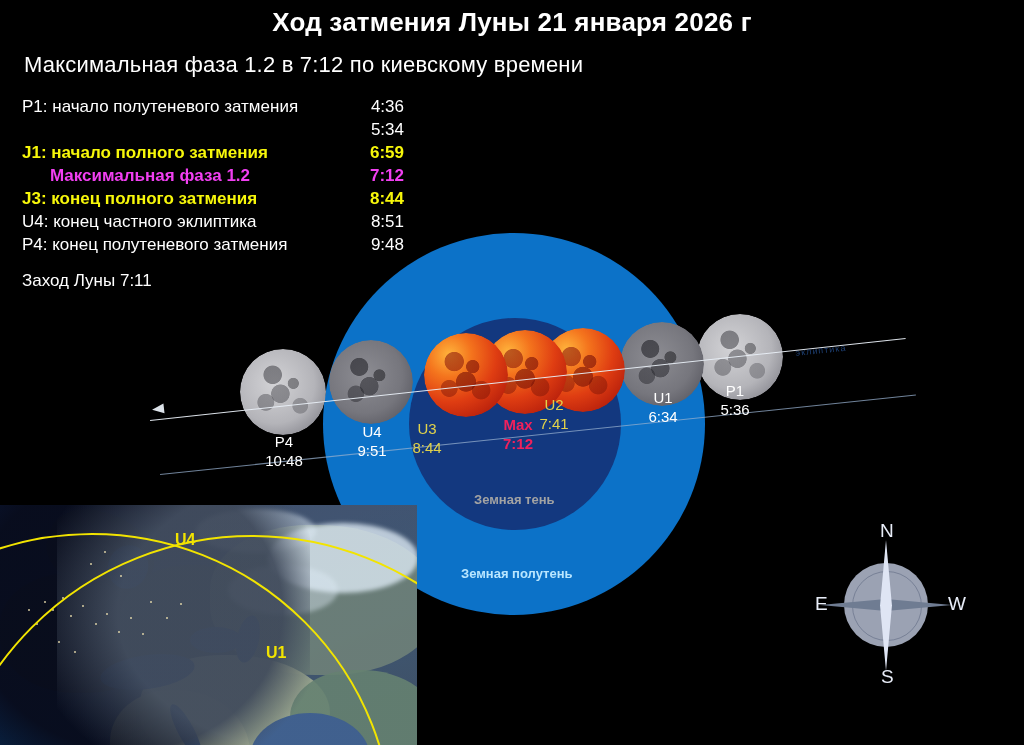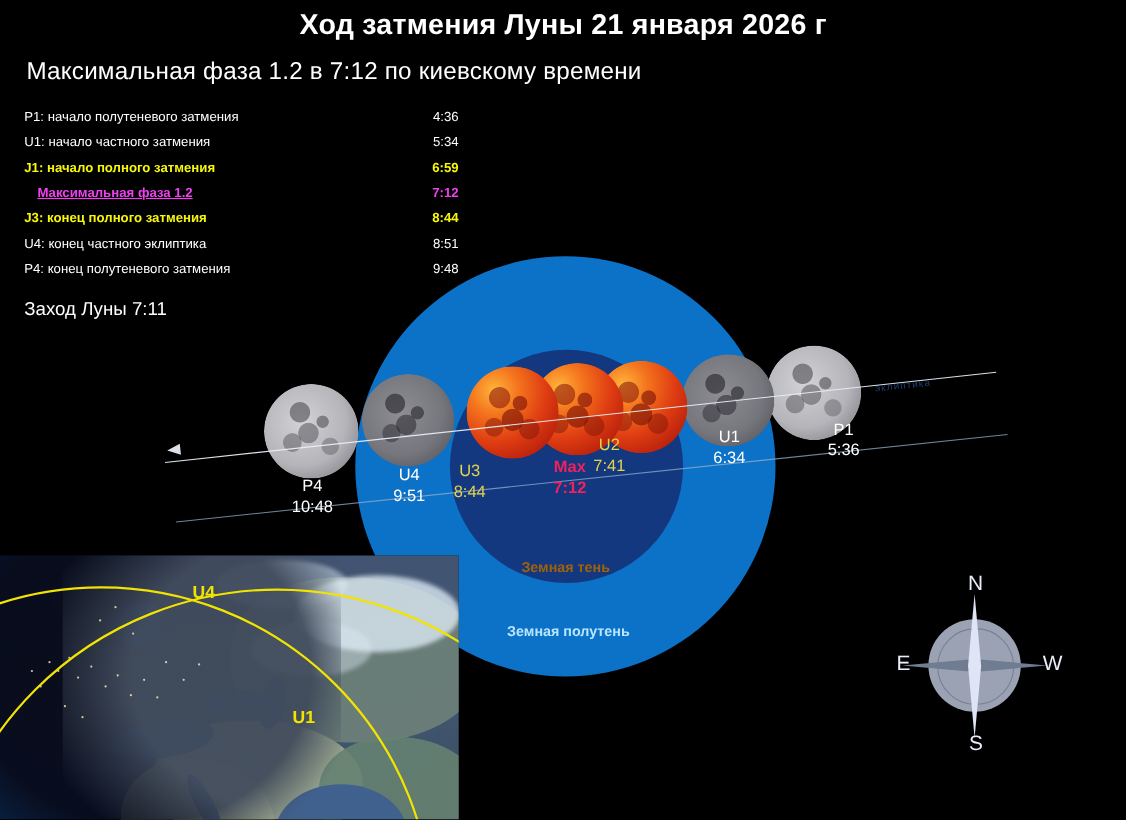--- a/index.html
+++ b/index.html
@@ -15,41 +15,41 @@
     position:absolute;top:7px;left:0;width:1024px;text-align:center;
     font-size:26px;font-weight:600;letter-spacing:.2px;color:#fff;
   }
   #subtitle{
     position:absolute;top:52px;left:24px;
     font-size:22px;color:#fff;letter-spacing:.2px;
   }
 
   
   #timetable{position:absolute;top:95px;left:22px;width:400px;}
-  .trow{position:relative;height:23px;line-height:23px;font-size:12px;white-space:nowrap;}
+  .trow{position:relative;height:23px;line-height:23px;font-size:17px;white-space:nowrap;}
   .trow .lbl{position:absolute;left:0;}
-  .trow .tm{position:absolute;right:5px;text-align:right;}
+  .trow .tm{position:absolute;right:18px;text-align:right;}
   .c-white{color:#ffffff;}
   .c-yellow{color:#f7f70a;font-weight:600;}
   .c-magenta{color:#f13ff1;font-weight:600;}
-  .trow.indent .lbl{left:12px;text-decoration:underline;}
+  .trow.indent .lbl{left:28px;}
   #moonset{position:absolute;top:271px;left:22px;font-size:17px;color:#fff;}
 
   
   #diagram{position:absolute;left:0;top:0;width:1024px;height:745px;}
   .penumbra{
     position:absolute;left:323px;top:233px;width:382px;height:382px;
     border-radius:50%;background:#0c72c8;
   }
   .umbra{
     position:absolute;left:409px;top:318px;width:212px;height:212px;
     border-radius:50%;background:#13387f;
   }
   .shadow-lbl{position:absolute;font-size:13px;font-weight:600;white-space:nowrap;}
-  #lbl-umbra{left:474px;top:508px;color:#a16207;}
+  #lbl-umbra{left:474px;top:492px;color:#a3a3a3;}
   #lbl-penumbra{left:461px;top:566px;color:#b9e6ff;}
 
   
   .moon{position:absolute;border-radius:50%;overflow:hidden;}
   .moon .face{position:absolute;inset:0;border-radius:50%;}
   .mgray .face{
     background:
       radial-gradient(circle at 62% 40%, rgba(70,70,74,.55) 0 7%, rgba(0,0,0,0) 8%),
       radial-gradient(circle at 38% 30%, rgba(64,64,70,.55) 0 11%, rgba(0,0,0,0) 12%),
       radial-gradient(circle at 47% 52%, rgba(74,74,80,.5) 0 14%, rgba(0,0,0,0) 15%),
@@ -143,21 +143,20 @@
 
   <div id="title">Ход затмения Луны 21 января 2026 г</div>
   <div id="subtitle">Максимальная фаза 1.2 в 7:12 по киевскому времени</div>
 
   <div id="timetable">
     <div class="trow">
       <span class="lbl c-white">P1: начало полутеневого затмения</span>
       <span class="tm c-white">4:36</span>
     </div>
     <div class="trow">
-      <span class="lbl c-white">U1: начало частного затмения</span>
       <span class="tm c-white">5:34</span>
     </div>
     <div class="trow">
       <span class="lbl c-yellow">J1: начало полного затмения</span>
       <span class="tm c-yellow">6:59</span>
     </div>
     <div class="trow indent">
       <span class="lbl c-magenta">Максимальная фаза 1.2</span>
       <span class="tm c-magenta">7:12</span>
     </div>
@@ -229,21 +228,21 @@
       <span class="t">7:12</span>
     </div>
     <div class="mlbl l-yellow" style="left:519px;top:395px;width:70px;">
       <span class="n">U2</span>
       <span class="t">7:41</span>
     </div>
     <div class="mlbl l-white" style="left:628px;top:388px;width:70px;">
       <span class="n">U1</span>
       <span class="t">6:34</span>
     </div>
-    <div class="mlbl l-white" style="left:732px;top:381px;width:70px;">
+    <div class="mlbl l-white" style="left:700px;top:381px;width:70px;">
       <span class="n">P1</span>
       <span class="t">5:36</span>
     </div>
   </div>
 
   <div id="map">
     <div class="m-ocean"></div>
 
     <div class="land" style="left:46px;top:8px;width:110px;height:78px;background:#141a22;transform:rotate(18deg);"></div>
     <div class="land" style="left:0px;top:68px;width:165px;height:120px;background:#121821;"></div>

